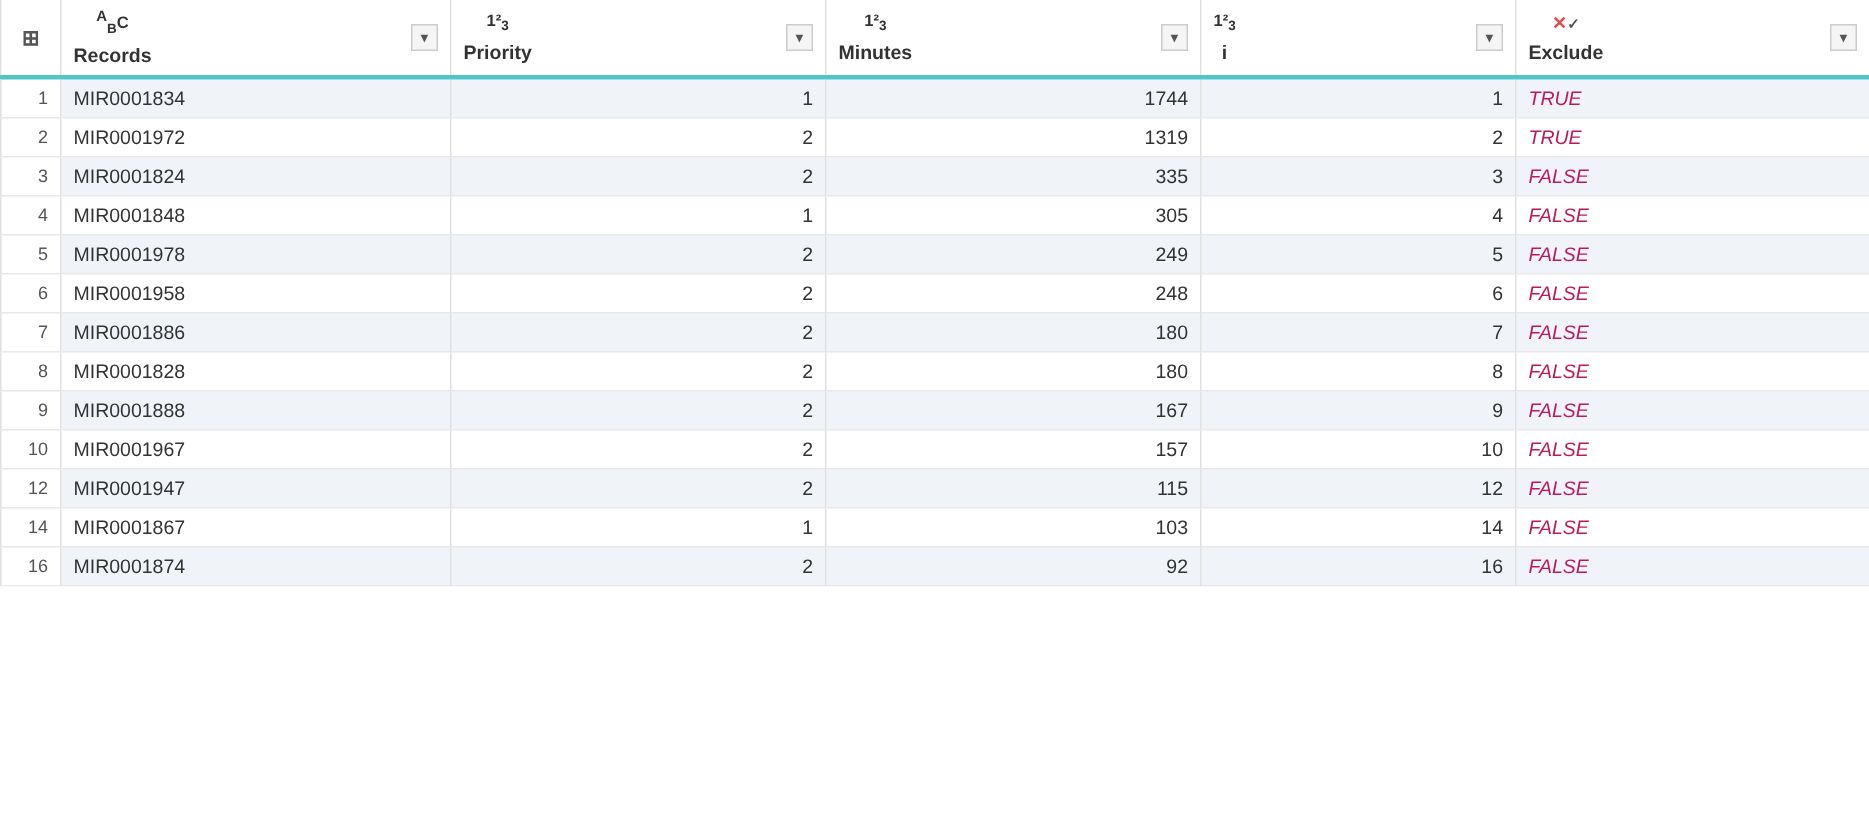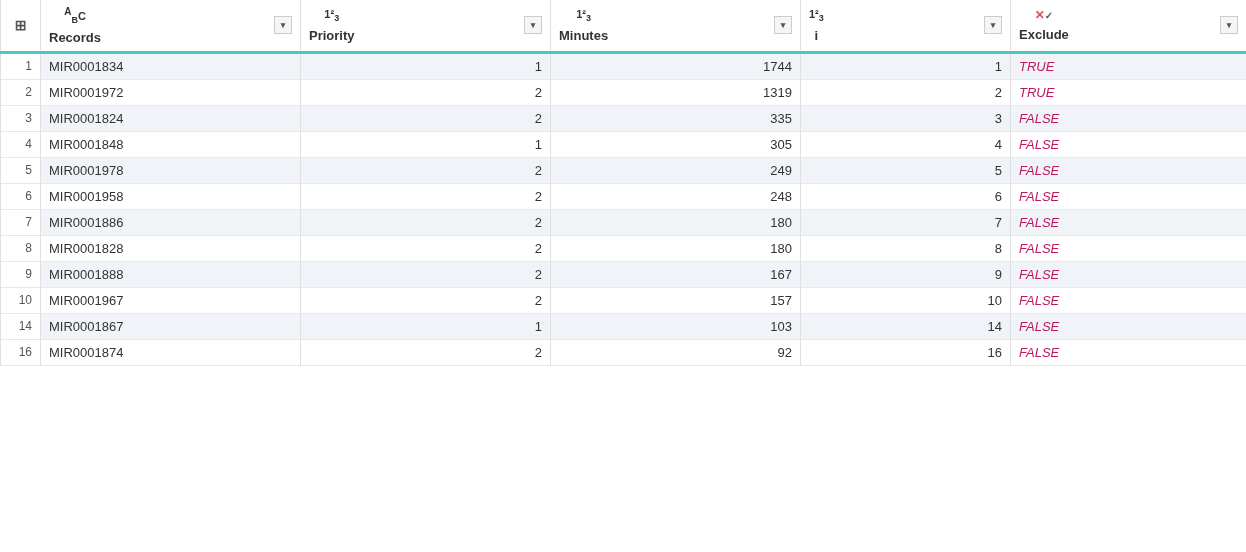--- a/index.html
+++ b/index.html
@@ -265,20 +265,28 @@
         </tr>
         <tr>
           <td class="row-num-col" style="text-align: right; color: rgb(85, 85, 85); font-size: 12px;">10</td>
           <td class="cell-records">MIR0001967</td>
           <td class="cell-num">2</td>
           <td class="cell-num">157</td>
           <td class="cell-num">10</td>
           <td class="cell-bool">FALSE</td>
         </tr>
         <tr>
+          <td class="row-num-col" style="text-align: right; color: rgb(85, 85, 85); font-size: 12px;">12</td>
+          <td class="cell-records">MIR0001947</td>
+          <td class="cell-num">2</td>
+          <td class="cell-num">115</td>
+          <td class="cell-num">12</td>
+          <td class="cell-bool">FALSE</td>
+        </tr>
+        <tr>
           <td class="row-num-col" style="text-align: right; color: rgb(85, 85, 85); font-size: 12px;">14</td>
           <td class="cell-records">MIR0001867</td>
           <td class="cell-num">1</td>
           <td class="cell-num">103</td>
           <td class="cell-num">14</td>
           <td class="cell-bool">FALSE</td>
         </tr>
         <tr>
           <td class="row-num-col" style="text-align: right; color: rgb(85, 85, 85); font-size: 12px;">16</td>
           <td class="cell-records">MIR0001874</td>

